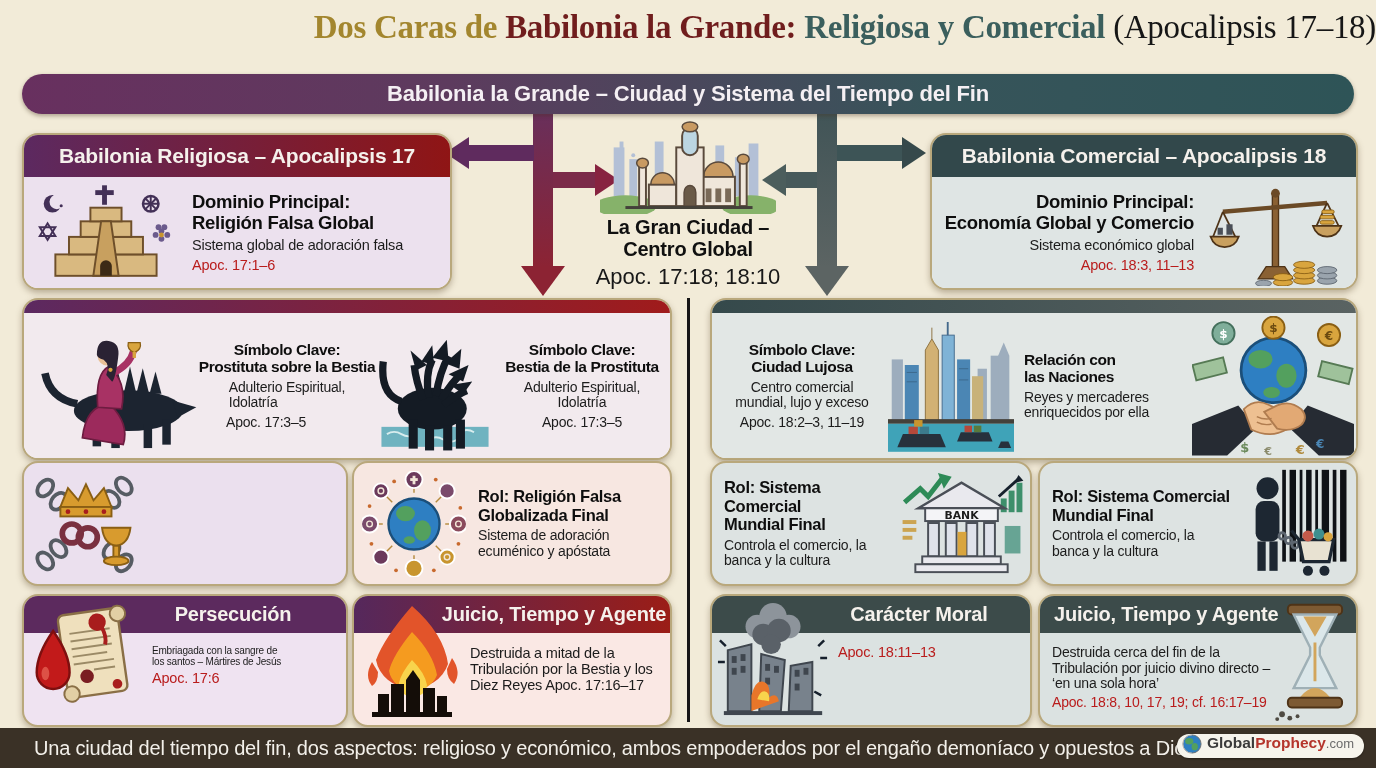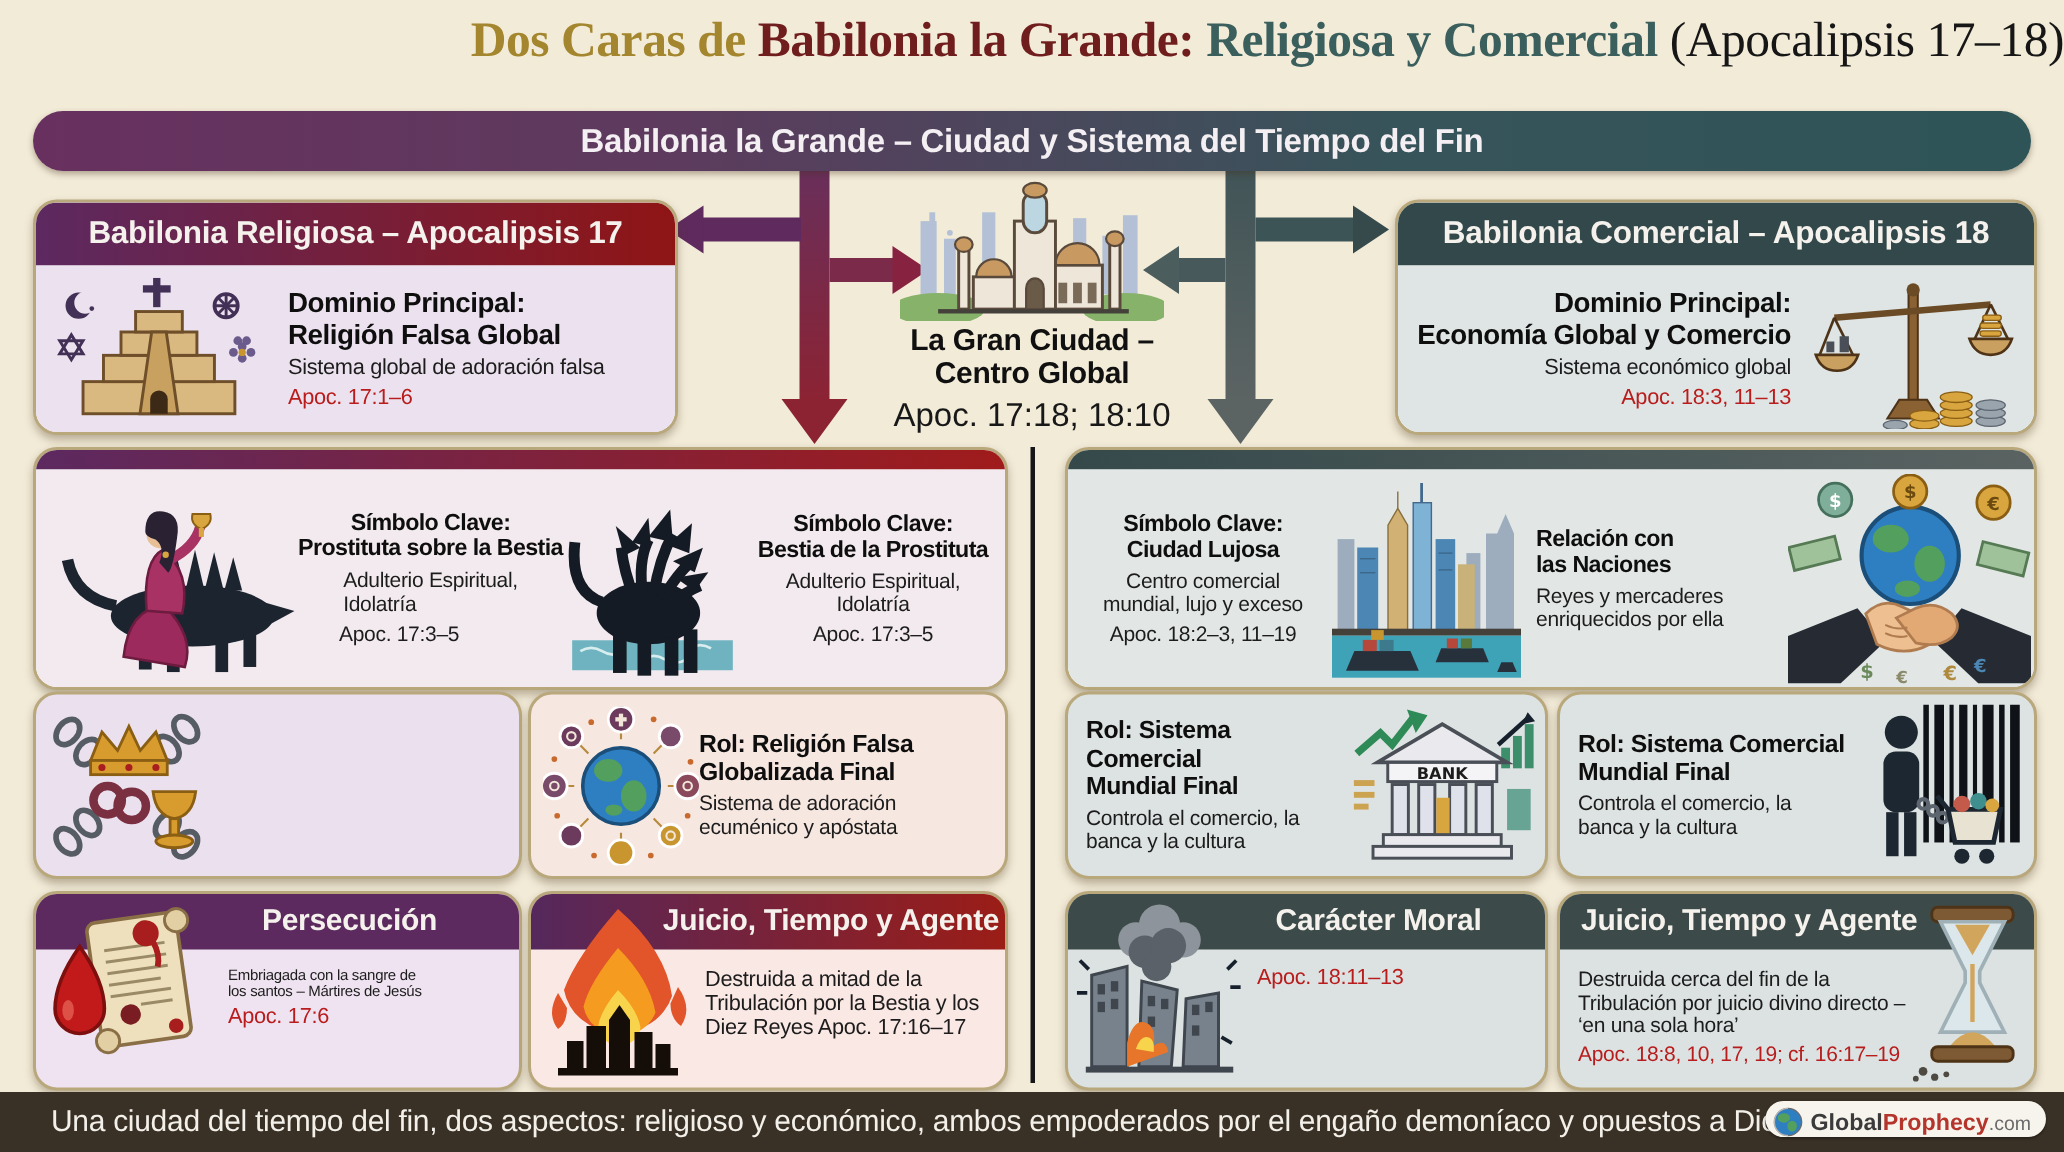--- a/index.html
+++ b/index.html
@@ -103,21 +103,21 @@
   .c-juiR{left:1038px;top:594px;width:316px;height:129px;background:#dbe2e1;}
   .c-juiR .card-header{background:#3c4b4a;justify-content:flex-start;padding-left:14px;}
   .hdr-body{position:relative;padding:8px 8px 0 0;}
   .icon-abs{position:absolute;z-index:2;}
 
   
   #footer{position:absolute;left:0;top:728px;width:1376px;height:40px;background:#3a3126;z-index:4;
           display:flex;align-items:center;}
   #footer .ftext{color:#f3f0ea;font-size:20px;padding-left:34px;letter-spacing:-.2px;}
   #logo{position:absolute;right:12px;top:6px;height:24px;background:#f6f4ec;border-radius:14px;
-        display:flex;align-items:flex-end;padding:0 10px 0 5px;gap:5px;box-shadow:0 1px 2px rgba(0,0,0,.4);}
+        display:flex;align-items:flex-start;padding:0 10px 0 5px;gap:5px;box-shadow:0 1px 2px rgba(0,0,0,.4);}
   #logo .lg-global{font-weight:bold;font-size:15.5px;color:#3b3b3b;}
   #logo .lg-prophecy{font-weight:bold;font-size:15.5px;color:#b5352c;}
   #logo .lg-com{font-size:13px;color:#6b6b6b;}
 </style>
 </head>
 <body>
 
 <div id="canvas">
 
   <div id="title">
@@ -514,21 +514,21 @@
             <circle cx="34" cy="10" r="2"></circle>
             <circle cx="78" cy="8" r="2"></circle>
             <circle cx="8" cy="36" r="2"></circle>
             <circle cx="104" cy="38" r="2"></circle>
             <circle cx="10" cy="76" r="2"></circle>
             <circle cx="102" cy="76" r="2"></circle>
             <circle cx="36" cy="104" r="2"></circle>
             <circle cx="76" cy="104" r="2"></circle>
           </g>
       </svg>
-      <div class="tb" style="">
+      <div class="tb" style="margin-left:12px">
         <div class="t">Rol: Religión Falsa
 Globalizada Final</div>
         <div class="d">Sistema de adoración
 ecuménico y apóstata</div>
       </div>
     </div>
   </div>
 
   <div class="card small-card c-rolban">
     <div class="card-body">

